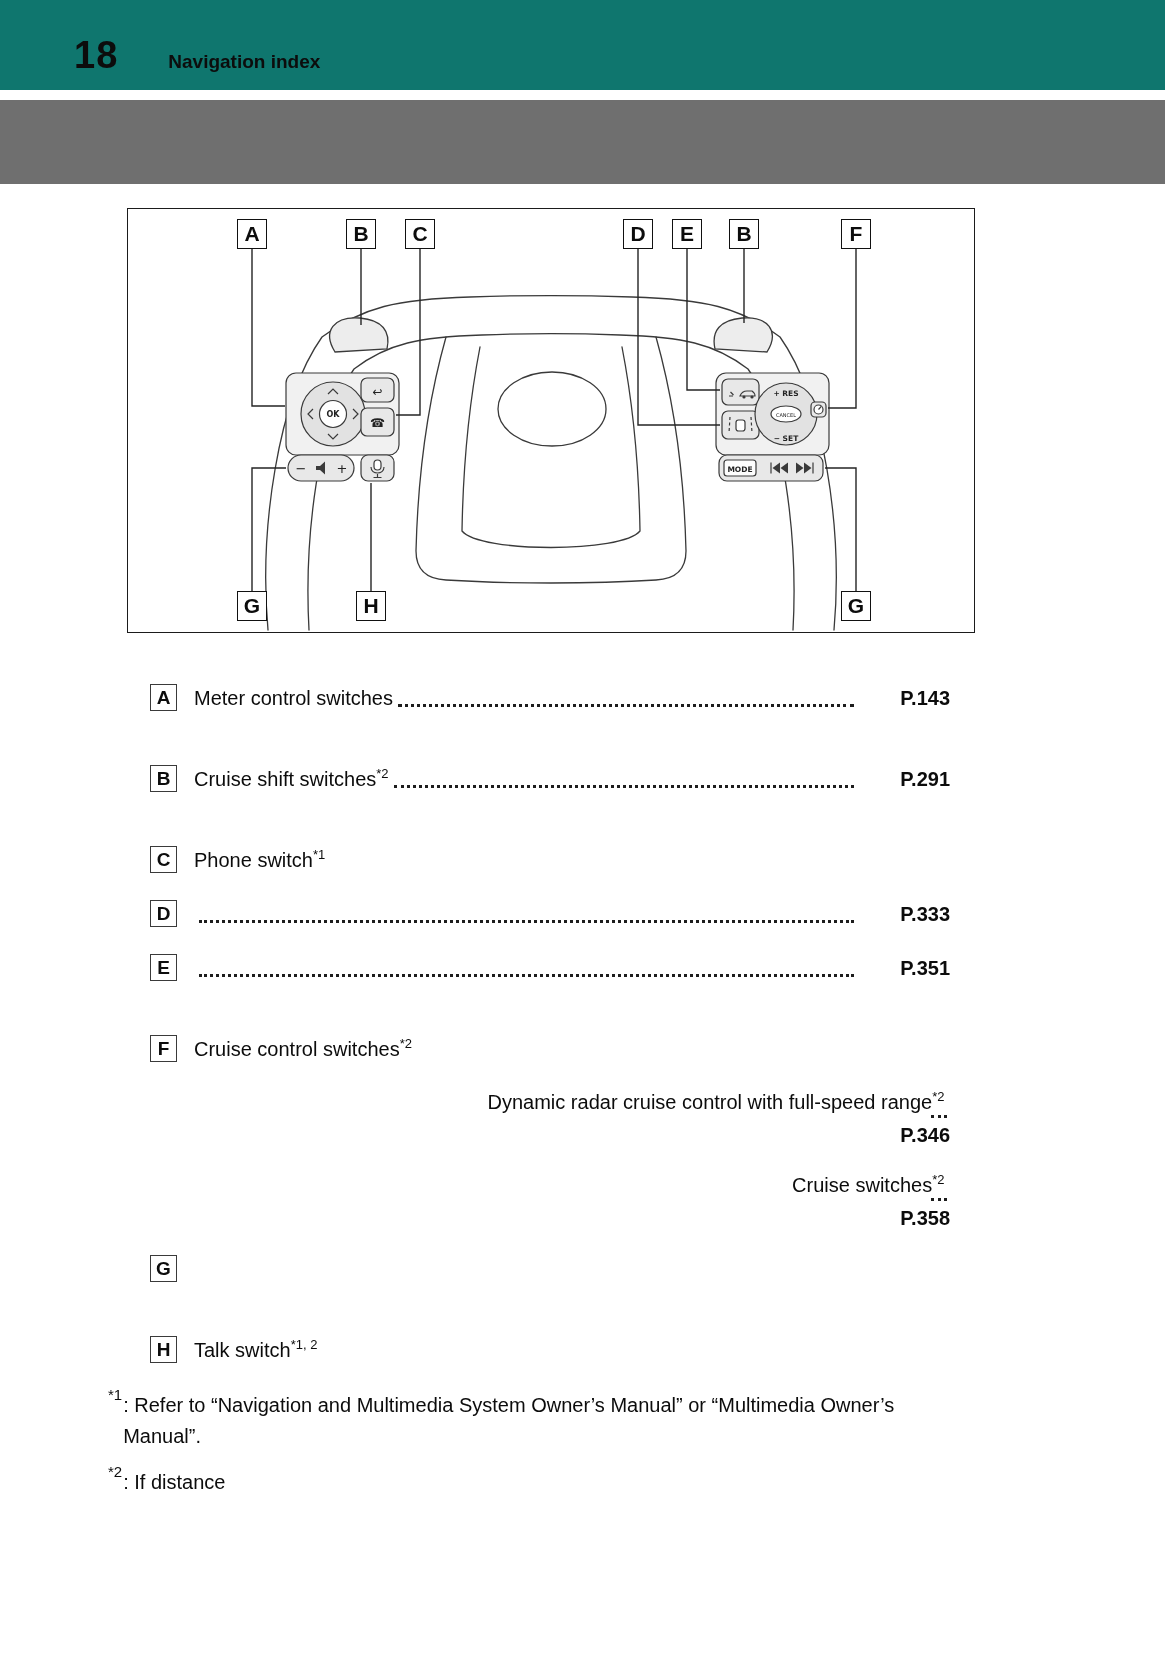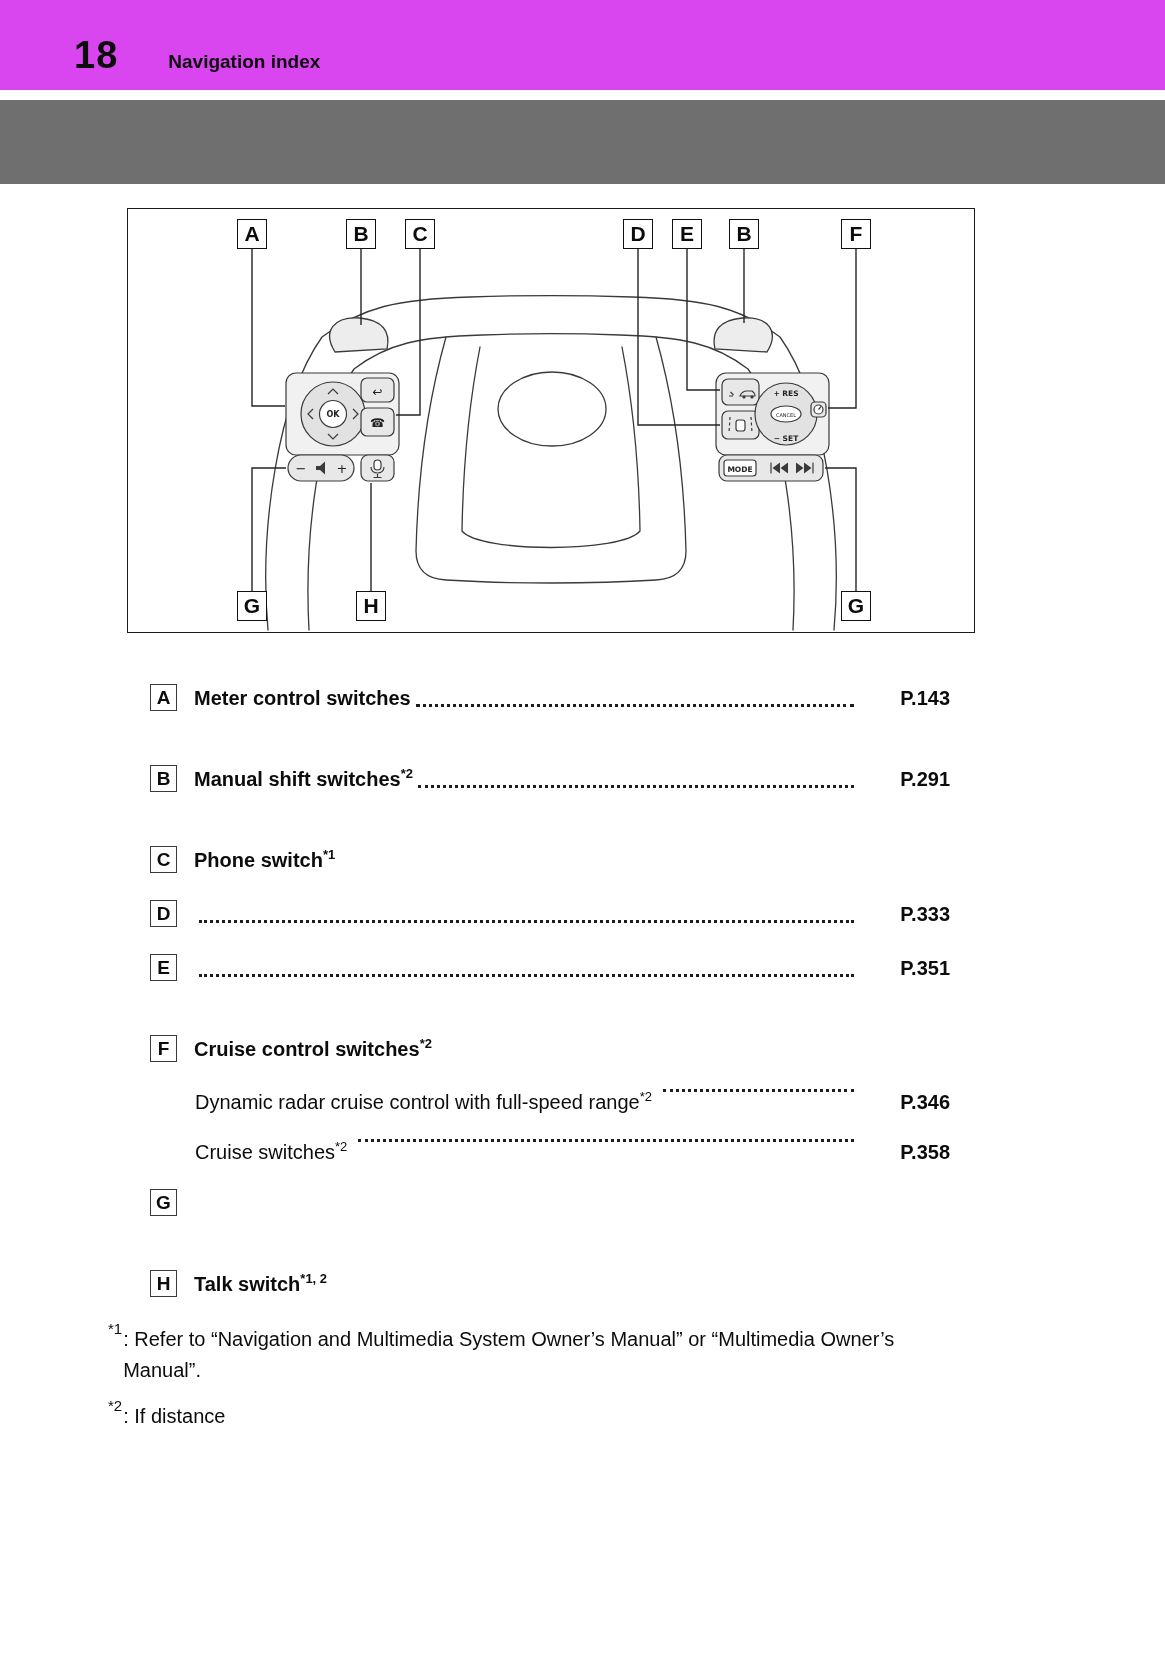--- a/index.html
+++ b/index.html
@@ -1,43 +1,43 @@
 <!DOCTYPE html>
 <html><head>
 <meta charset="utf-8">
 <style>
   * { margin:0; padding:0; box-sizing:border-box; }
   html,body { width:1165px; background:#fff; color:#0c0c0c;
     font-family:"Liberation Sans","DejaVu Sans",sans-serif; }
   .page { width:1165px; height:1653px; position:relative; background:#fff; overflow:hidden; }
 
   
-  .hdr { height:90px; background:#d946ef; display:flex; align-items:baseline;
+  .hdr { height:90px; background:#0f766e; display:flex; align-items:baseline;
          padding:36px 0 0 74px; gap:50px; }
   .hdr .pagenum { font-size:38px; font-weight:bold; line-height:1; letter-spacing:1px; }
   .hdr .section { font-size:19px; font-weight:bold; line-height:1; }
   .band { margin-top:10px; height:84px; background:#6f6f6f; }
 
   
   .diagram-box { position:relative; margin:24px 0 0 127px; width:848px; height:425px;
                  border:1.6px solid #1b1b1b; background:#fff; }
   .diagram-box svg { position:absolute; left:0; top:0; }
   svg text { font-family:"DejaVu Sans",sans-serif; fill:#222; }
   .callout { position:absolute; width:30px; height:30px; border:1.7px solid #111;
              background:#fff; display:flex; align-items:center; justify-content:center;
              font-size:21px; font-weight:bold; }
 
   
   .index-list { margin:24px 0 0 150px; width:800px; }
   .row { display:flex; align-items:flex-end; margin-bottom:27px; }
-  .subrow { display:flex; align-items:flex-start; margin:0 0 24px 45px; }
+  .subrow { display:flex; align-items:flex-end; margin:0 0 24px 45px;flex-direction:column; }
   .letterbox { flex:0 0 auto; width:27px; height:27px; border:1.6px solid #3a3a3a;
                display:flex; align-items:center; justify-content:center;
                font-size:19px; font-weight:bold; margin-right:17px; background:#fff; }
-  .label { font-size:20px; font-weight:bold; line-height:26px; white-space:nowrap;margin-top:28px; }
+  .label { font-size:20px; font-weight:normal; line-height:26px; white-space:nowrap;margin-top:28px; }
   .sublabel { font-size:20px; font-weight:normal; line-height:26px; white-space:nowrap; }
   .label sup, .sublabel sup { font-size:13px; line-height:0; vertical-align:super; }
   .leader { flex:1 1 auto; min-width:16px; border-bottom:3px dotted #1d1d1d;
             margin:0 3px 4px 5px; }
   .pageno { font-size:20px; font-weight:bold; line-height:26px; white-space:nowrap;margin-left:43px; }
 
   
   .footnotes { margin:6px 0 0 108px; width:858px; }
   .fn { display:flex; margin-bottom:15px; }
   .fn-marker { flex:0 0 auto; font-size:15px; display:inline-block;
@@ -158,21 +158,21 @@
 
     <div class="row">
       <span class="letterbox">A</span>
       <span class="label"><span>Meter control switches</span><sup></sup></span>
       <span class="leader"></span>
       <span class="pageno">P.143</span>
     </div>
 
     <div class="row">
       <span class="letterbox">B</span>
-      <span class="label"><span>Manual shift switches</span><sup>*2</sup></span>
+      <span class="label"><span>Cruise shift switches</span><sup>*2</sup></span>
       <span class="leader"></span>
       <span class="pageno">P.291</span>
     </div>
 
     <div class="row">
       <span class="letterbox">C</span>
       <span class="label"><span>Phone switch</span><sup>*1</sup></span>
     </div>
 
     <div class="row">

